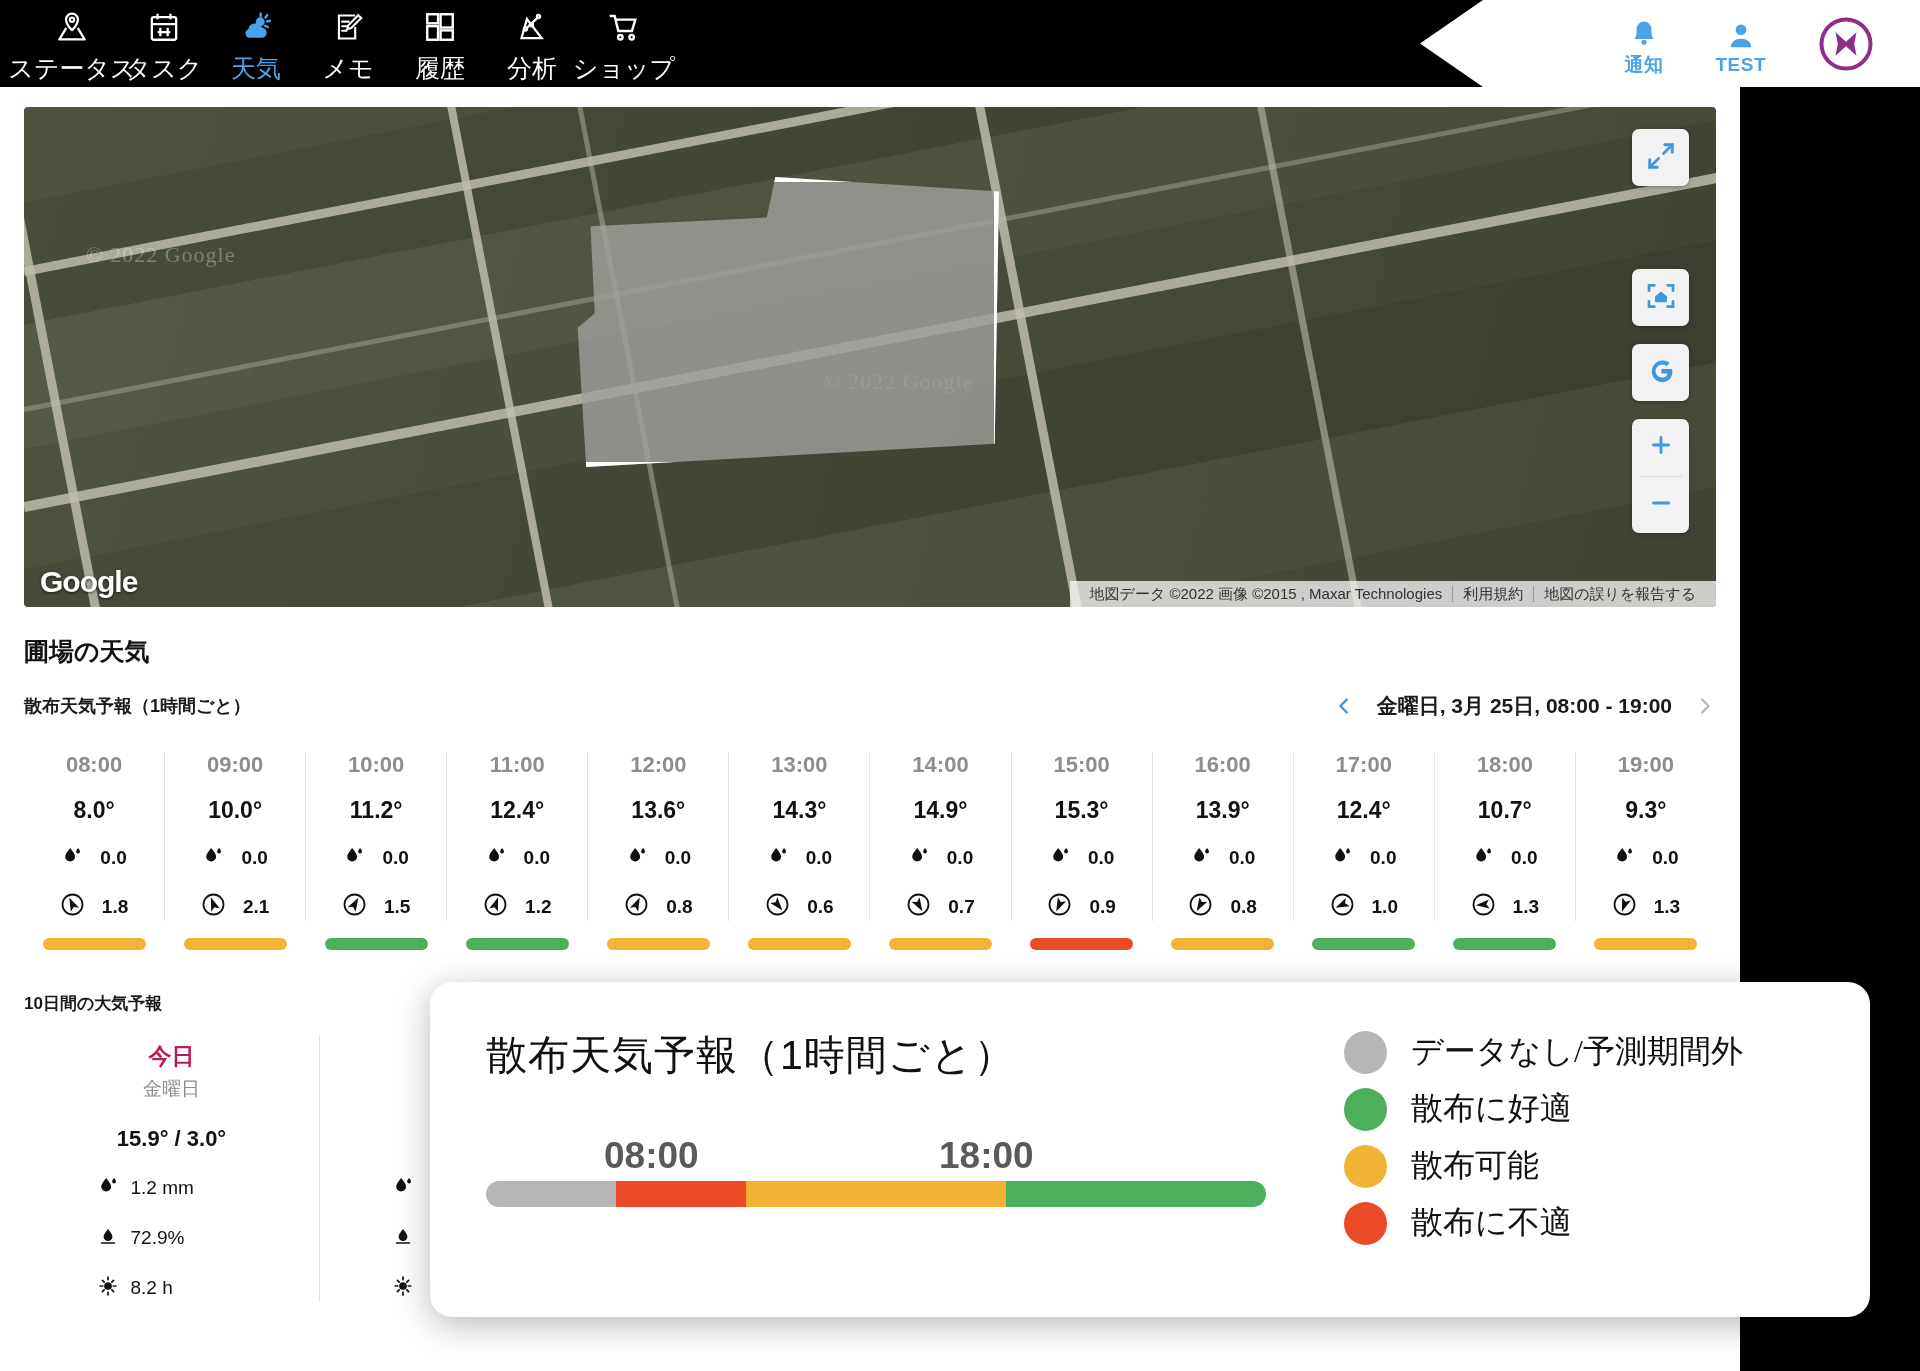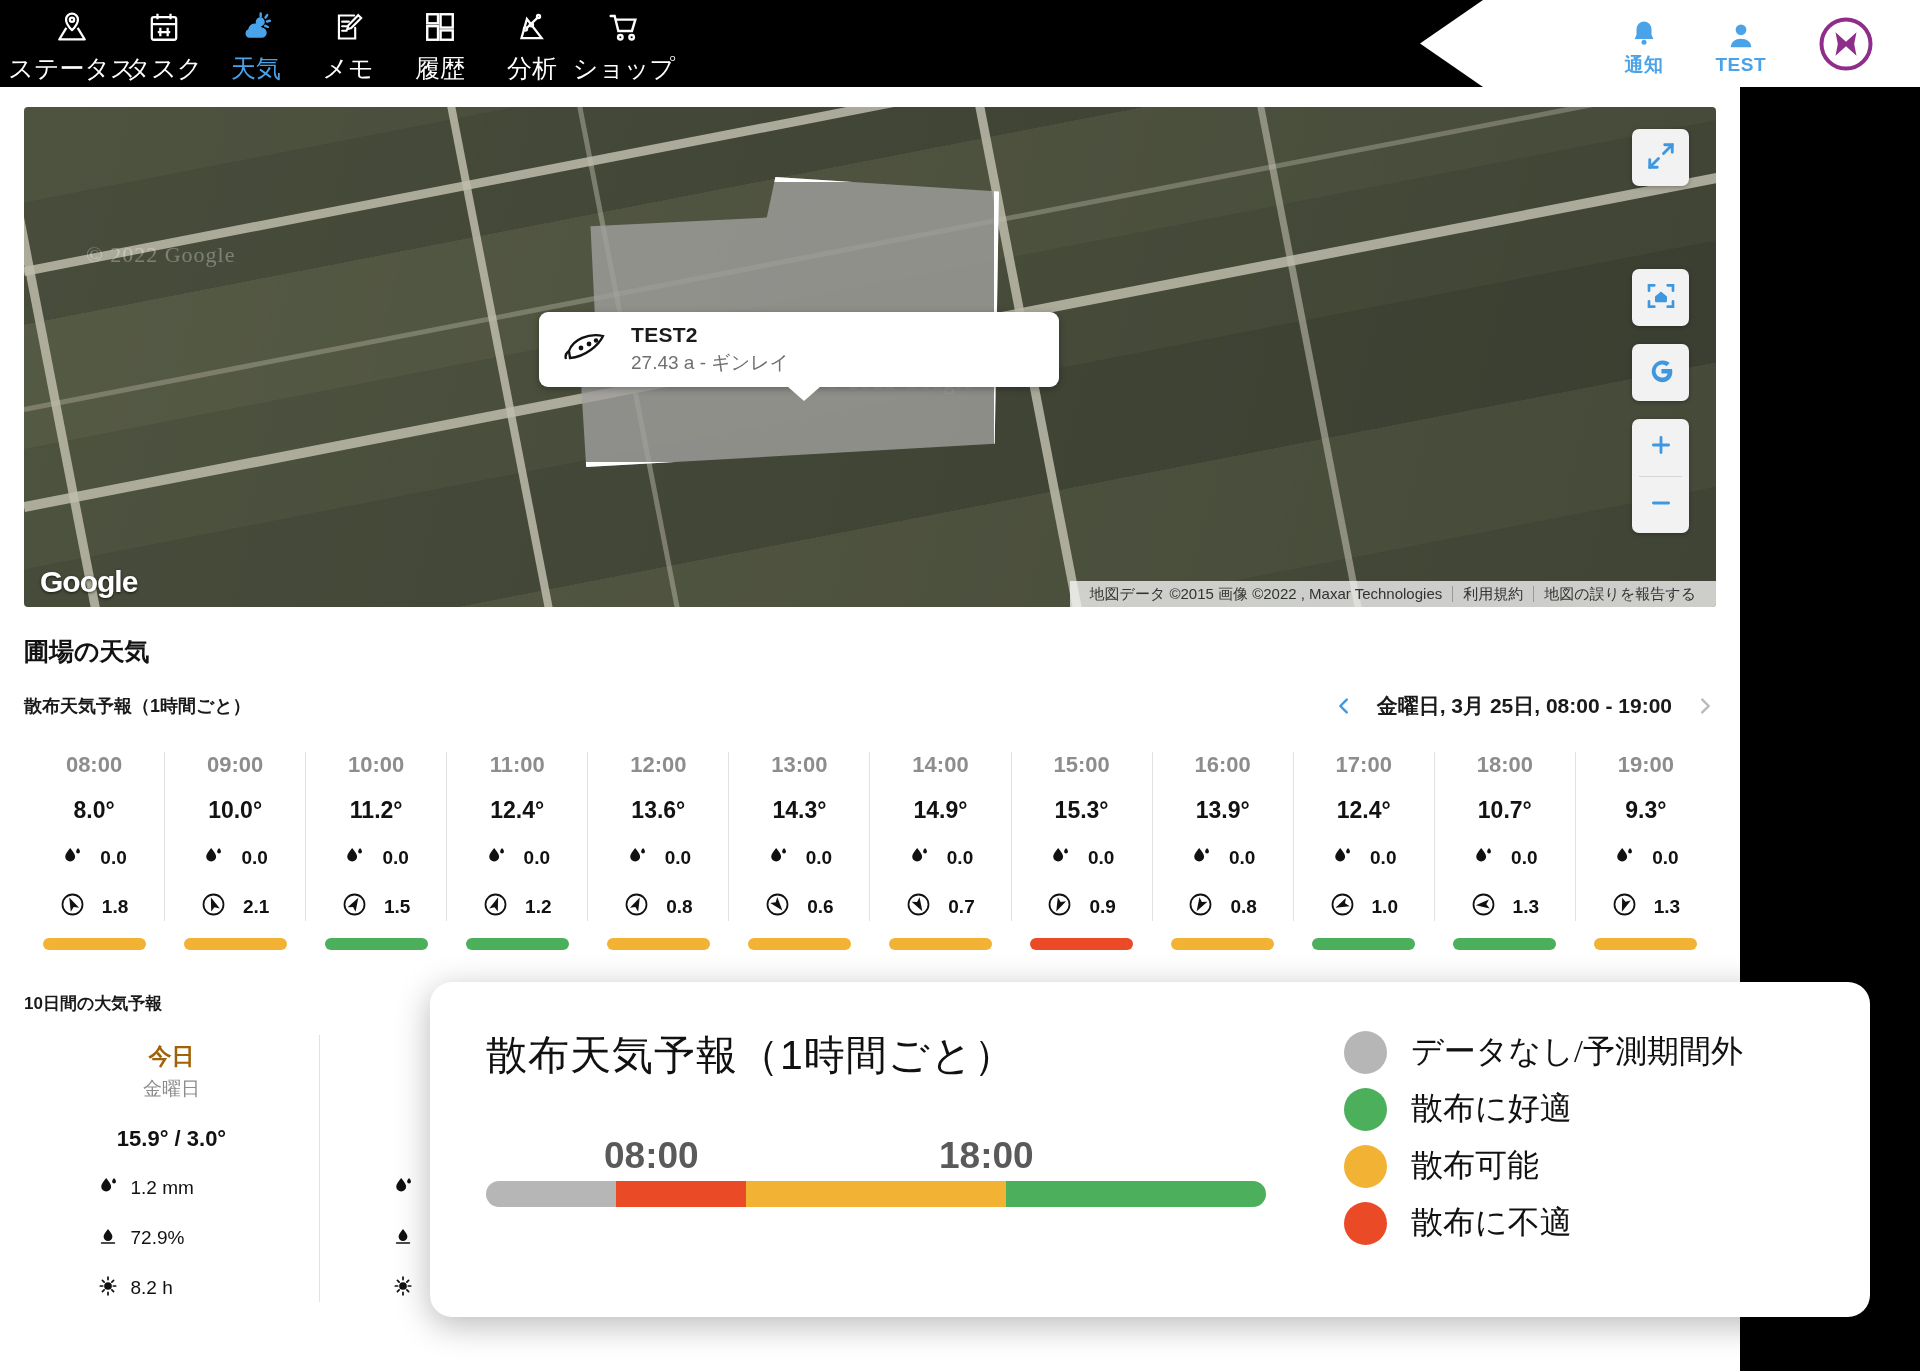--- a/index.html
+++ b/index.html
@@ -150,21 +150,21 @@
   .barcell { flex: 1; display: flex; justify-content: center; }
   .bar { width: 103px; height: 12px; border-radius: 7px; }
 
   .ten-title { margin: 42px 0 0 24px; font-size: 17px; font-weight: 700; color: #1a1a1a; }
   .days { display: flex; margin: 20px 24px 0 24px; }
   .day {
     width: 295px; display: flex; flex-direction: column; align-items: center;
     border-left: 1px solid #e2e2e2; padding-top: 6px;
   }
   .day:first-child { border-left: none; }
-  .d-name { font-size: 23px; font-weight: 700; color: #a16207; font-family: Liberation Serif, serif; }
+  .d-name { font-size: 23px; font-weight: 700; color: #be185d; font-family: Liberation Serif, serif; }
   .d-dow { font-size: 19px; color: #8d8d8d; margin-top: 4px; }
   .d-temp { font-size: 22px; font-weight: 700; color: #111; margin-top: 24px; }
   .d-metric { display: flex; align-items: center; gap: 12px; margin-top: 22px; width: 150px; }
   .d-metric .val { font-size: 19px; color: #111; }
 
   
   .overlay {
     position: absolute; left: 430px; top: 982px; width: 1440px; height: 335px;
     background: #ffffff; border-radius: 22px;
     box-shadow: 0 8px 34px rgba(0,0,0,.28);
@@ -306,35 +306,20 @@
       <div class="fieldline fl4"></div>
       <div class="fieldline fl6"></div>
       <div class="fieldline fl5"></div>
       <div class="fieldline fl7"></div>
 
       <div class="gwm1">© 2022 Google</div>
       <div class="gwm2">© 2022 Google</div>
 
       <div class="plot"></div>
 
-      <div class="infocard">
-        <span>
-          <svg width="46" height="34" viewBox="0 0 46 34">
-            <path d="M6 20 C10 8 26 2 40 5 C36 14 22 26 7 27 Z" fill="#fff" stroke="#111" stroke-width="2.3"></path>
-            <circle cx="18" cy="17" r="2.4" fill="#111"></circle>
-            <circle cx="26" cy="13" r="2.4" fill="#111"></circle>
-            <circle cx="33" cy="9.5" r="2.2" fill="#111"></circle>
-            <path d="M6 20 C3 22 2 25 3 28" fill="none" stroke="#111" stroke-width="2.3"></path>
-          </svg>
-        </span>
-        <div class="ic-text">
-          <div class="ic-title">TEST2</div>
-          <div class="ic-sub">27.43 a - ギンレイ</div>
-        </div>
-      </div>
 
       <div class="map-ctl ctl-expand">
         <span>
           <svg width="30" height="30" viewBox="0 0 24 24" fill="none" stroke="#3f97e0" stroke-width="2.3" stroke-linecap="round">
             <path d="M14 10 L21 3"></path>
               <path d="M15 3 h6 v6"></path>
             <path d="M10 14 L3 21"></path>
               <path d="M9 21 H3 v-6"></path>
           </svg>
         </span>
@@ -371,21 +356,21 @@
             <svg width="26" height="26" viewBox="0 0 24 24" stroke="#3f97e0" stroke-width="2.6" stroke-linecap="round">
               <path d="M5 12h14"></path>
             </svg>
           </span>
         </div>
       </div>
 
       <div class="gmlogo">Google</div>
 
       <div class="attrib">
-        <span>地図データ ©2015 画像 ©2022 , Maxar Technologies</span>
+        <span>地図データ ©2022 画像 ©2015 , Maxar Technologies</span>
         <span class="sep"></span>
         <span class="lk">利用規約</span>
         <span class="sep"></span>
         <span class="lk">地図の誤りを報告する</span>
       </div>
     </div>
 
     <div class="sec-title">圃場の天気</div>
 
     <div class="sub-row">

